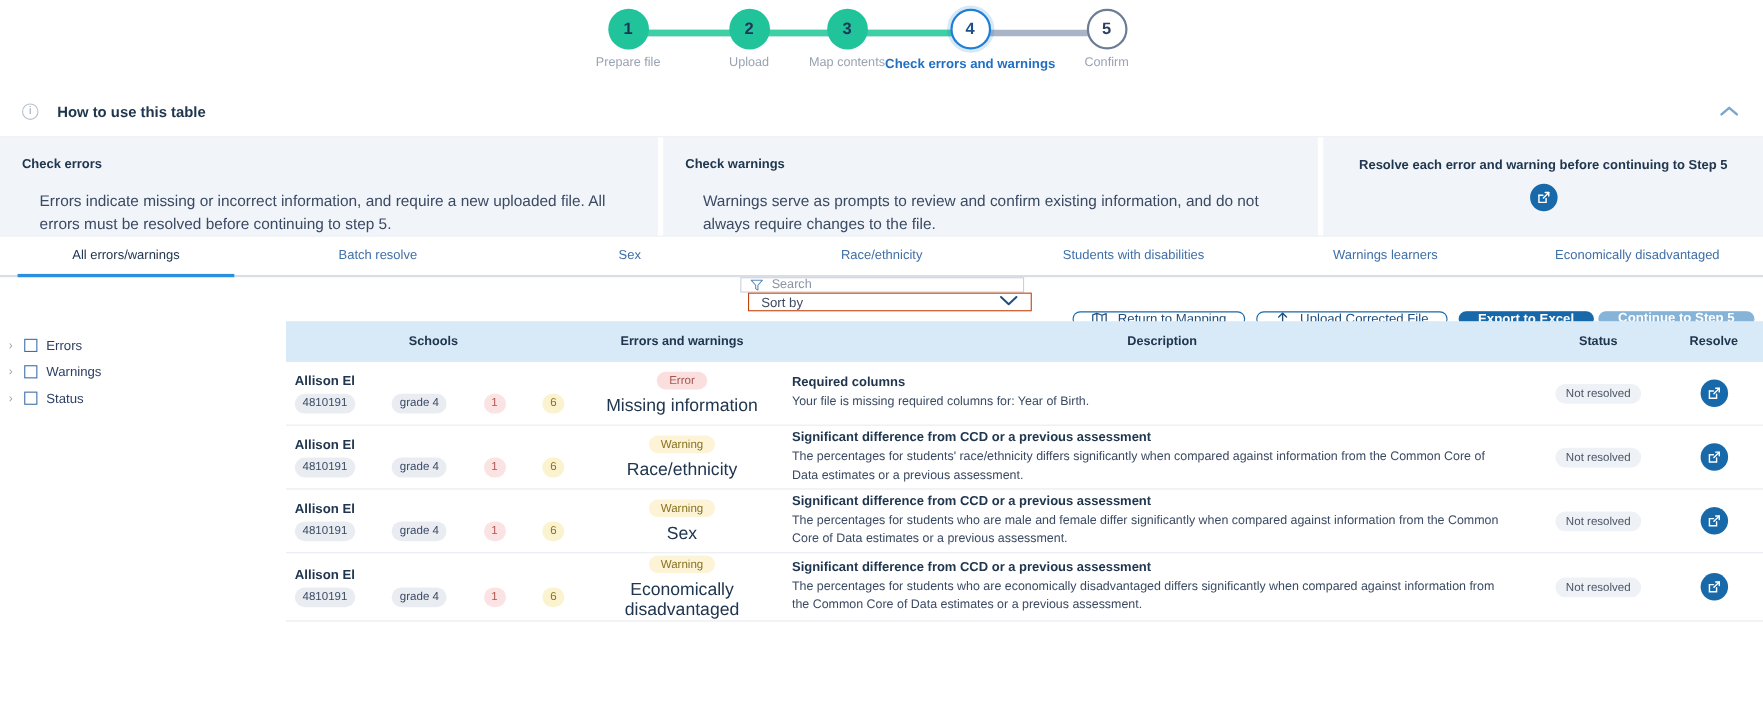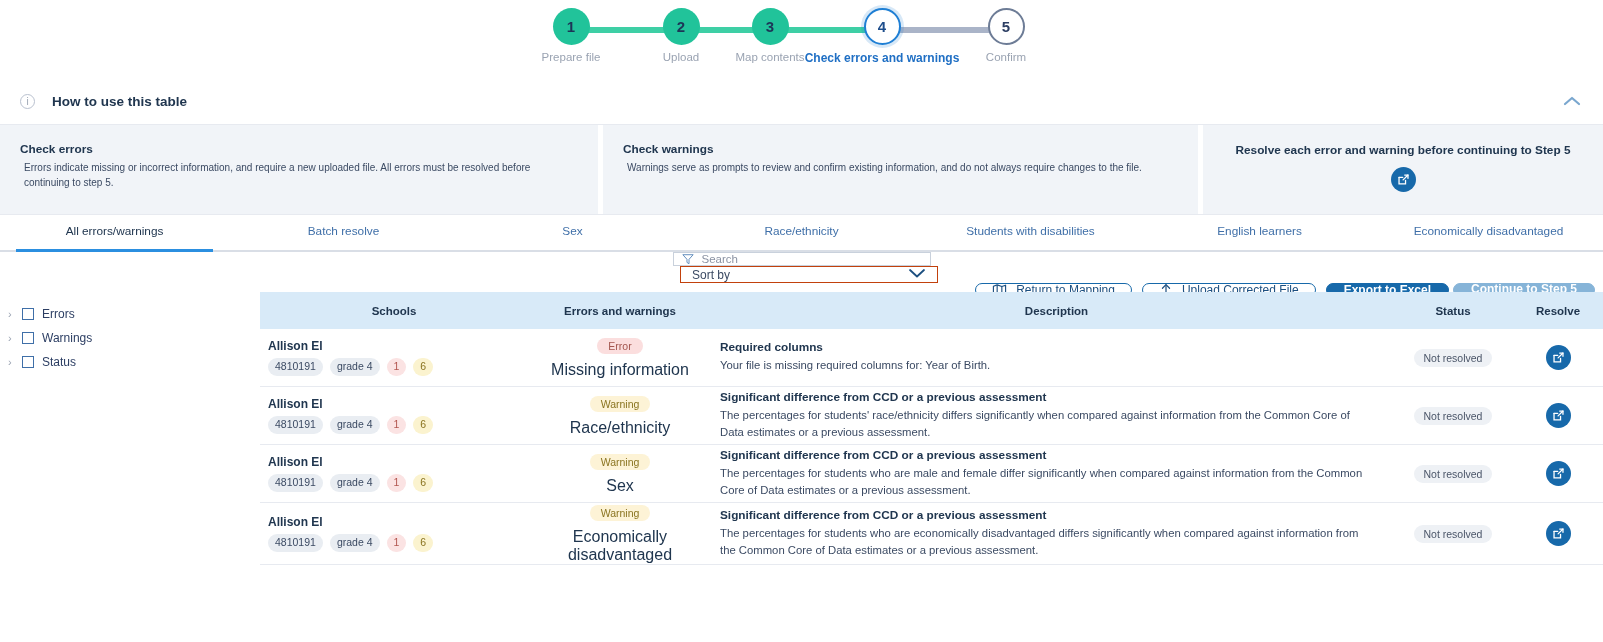--- a/index.html
+++ b/index.html
@@ -48,21 +48,21 @@
   .howto .title { font-size:13.5px; font-weight:700; color:#20364f; }
   .howto .chev { margin-left:auto; width:22px; height:22px; position:relative; }
   .howto .chev svg { display:block; }
 
   .panels { display:flex; border-top:1px solid #e7eaf0; border-bottom:1px solid #e7eaf0; height:91px; }
   .panel { background:#f1f4f8; padding:17px 20px 0 20px; }
   .panel.p1 { width:603px; border-right:5px solid #ffffff; }
   .panel.p2 { width:600px; border-right:5px solid #ffffff; }
   .panel.p3 { flex:1; text-align:center; padding-top:18px; }
   .panel h4 { margin:0 0 4px 0; font-size:11.8px; font-weight:700; color:#20364f; }
-  .panel p { margin:4px; font-size:10px; line-height:1.5; color:#3b4a63; }
+  .panel p { margin:16px; font-size:14px; line-height:1.5; color:#3b4a63; }
   .panel.p3 .ptitle { font-size:11.8px; font-weight:700; color:#20364f; margin-bottom:10px; }
   .round-btn {
     width:25px; height:25px; border-radius:50%; background:#1769aa;
     display:inline-flex; align-items:center; justify-content:center; border:none; cursor:pointer;
   }
 
   
   .tabs { display:flex; height:37px; border-bottom:2px solid #d9dee6; }
   .tab {
     flex:1; display:flex; align-items:flex-start; justify-content:center;
@@ -107,21 +107,21 @@
   .thead { background:#d8eaf8; height:37px; display:flex; align-items:center; font-size:11.5px; font-weight:700; color:#20364f; }
   .col-school { width:260px; padding-left:8px; text-align:center; }
   .col-errs { width:200px; text-align:center; }
   .col-desc { flex:1; text-align:center; }
   .col-status { width:120px; text-align:center; }
   .col-resolve { width:90px; text-align:center; }
 
   .trow { display:flex; border-bottom:1px solid #e7eaf0; min-height:58px; align-items:center; }
   .cell-school { width:260px; padding-left:8px; }
   .cell-school .name { font-size:12px; font-weight:700; color:#20364f; }
-  .cell-school .badges { margin-top:5px; display:flex; align-items:center; }
+  .cell-school .badges { margin-top:5px; display:flex; align-items:center;justify-content:space-between; }
   .chip {
     border-radius:9px; font-size:10.5px; padding:2px 7px; margin-right:7px; line-height:1.25;
   }
   .chip.gray { background:#e9edf2; color:#3b4a63; }
   .chip.pink { background:#fbe3e3; color:#b2564f; }
   .chip.yellow { background:#fbf3cf; color:#8a7420; }
 
   .cell-errs { width:200px; text-align:center; }
   .cell-errs .tag { display:inline-block; border-radius:9px; font-size:10.5px; padding:2px 11px; }
   .cell-errs .tag.error { background:#fbdede; color:#a3564f; }
@@ -219,21 +219,21 @@
   <div class="tab">
       <span>Sex</span>
     </div>
   <div class="tab">
       <span>Race/ethnicity</span>
     </div>
   <div class="tab">
       <span>Students with disabilities</span>
     </div>
   <div class="tab">
-      <span>English learners</span>
+      <span>Warnings learners</span>
     </div>
   <div class="tab">
       <span>Economically disadvantaged</span>
     </div>
 </div>
 
 <div class="toolbar">
   <div class="search-box">
     <svg width="12" height="12" viewBox="0 0 14 14">
       <path d="M1 2 H13 L8.2 7.4 V12.5 L5.8 11 V7.4 Z" fill="none" stroke="#5b88bb" stroke-width="1.1" stroke-linejoin="round"></path>

